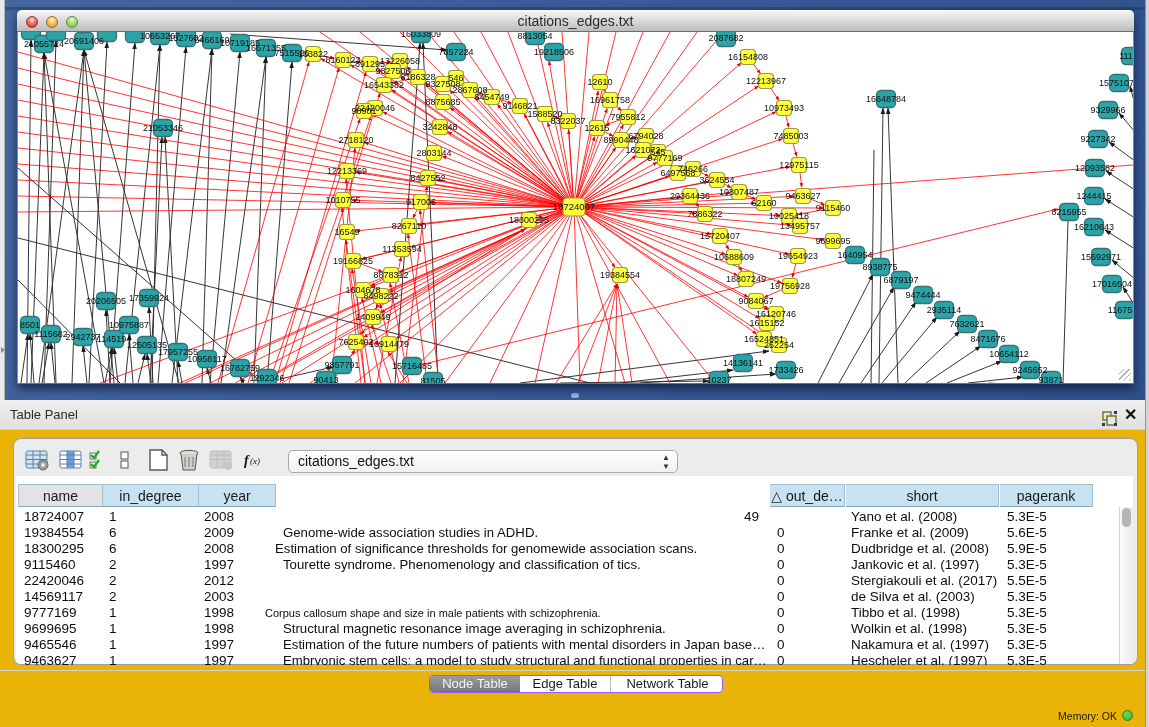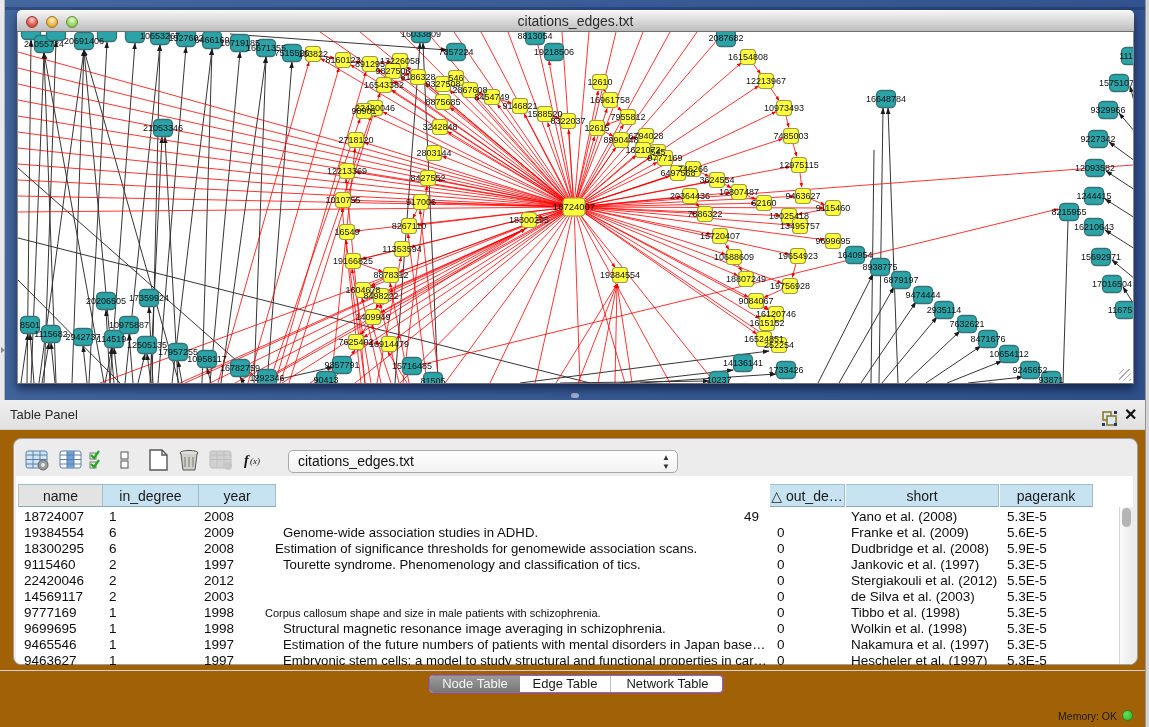--- a/index.html
+++ b/index.html
@@ -21,21 +21,21 @@
   border-top:1px solid #fdfdfd; }
 #title { width:100%; text-align:center; font-size:14px; color:#2b2b2b; line-height:21px; }
 .tl { position:absolute; top:5px; width:12px; height:12px; border-radius:50%; }
 #canvas { left:0; top:22px; width:1117px; height:352px; background:#fff; overflow:hidden;
   border-left:1px solid #8a8a8a; border-right:1px solid #8a8a8a; border-bottom:1px solid #70707c; }
 #net { position:absolute; left:0px; top:0px; }
 #grip { right:2px; bottom:2px; width:12px; height:12px;
   background:repeating-linear-gradient(135deg,transparent 0 3px,#aaa 3px 4px); }
 
 
-#tpanel { left:0; top:400px; width:1145px; height:327px; background:#a16207; }
+#tpanel { left:0; top:400px; width:1145px; height:327px; background:#eab308; }
 #tphead { left:0; top:0; width:1145px; height:30px;
   background:linear-gradient(#efefef,#e0e0e0); border-bottom:1px solid #d0d0d0; }
 #tphead span { position:absolute; left:10px; top:7px; font-size:13px; color:#2a2a2a; }
 #closeico { left:1124px; top:5px; font-size:16px; font-weight:bold; color:#111; }
 #ipanel { left:13px; top:38px; width:1125px; height:227px; background:#ececec;
   border:1px solid #9e9e9e; border-radius:8px; overflow:hidden; }
 #tablebg { left:2px; top:37px; width:1117px; height:189px; background:#fff; }
 #combo { left:274px; top:11px; width:390px; height:23px; background:linear-gradient(#fff,#f1f1f1);
   border:1px solid #a9a9a9; border-radius:5px; font-size:14px; color:#111; line-height:21px;
   padding-left:9px; }
@@ -728,21 +728,21 @@
           <span class="c" style="left:283px;width:487px;overflow:hidden;text-overflow:ellipsis;font-size:13.2px">Tourette syndrome. Phenomenology and classification of tics.</span>
           <span class="c" style="left:777px">0</span>
           <span class="c" style="left:851px;width:152px;overflow:hidden;text-overflow:ellipsis">Jankovic et al. (1997)</span>
           <span class="c" style="left:1007px">5.3E-5</span>
         </div>
 <div class="tr" style="top:173px">
           <span class="c" style="left:24px">22420046</span>
           <span class="c" style="left:109px">2</span>
           <span class="c" style="left:204px">2012</span>
           <span class="c" style="left:777px">0</span>
-          <span class="c" style="left:851px;width:152px;overflow:hidden;text-overflow:ellipsis">Stergiakouli et al. (2012)</span>
+          <span class="c" style="left:851px;width:152px;overflow:hidden;text-overflow:ellipsis">Stergiakouli et al. (2017)</span>
           <span class="c" style="left:1007px">5.5E-5</span>
         </div>
 <div class="tr" style="top:189px">
           <span class="c" style="left:24px">14569117</span>
           <span class="c" style="left:109px">2</span>
           <span class="c" style="left:204px">2003</span>
           <span class="c" style="left:777px">0</span>
           <span class="c" style="left:851px;width:152px;overflow:hidden;text-overflow:ellipsis">de Silva et al. (2003)</span>
           <span class="c" style="left:1007px">5.3E-5</span>
         </div>

